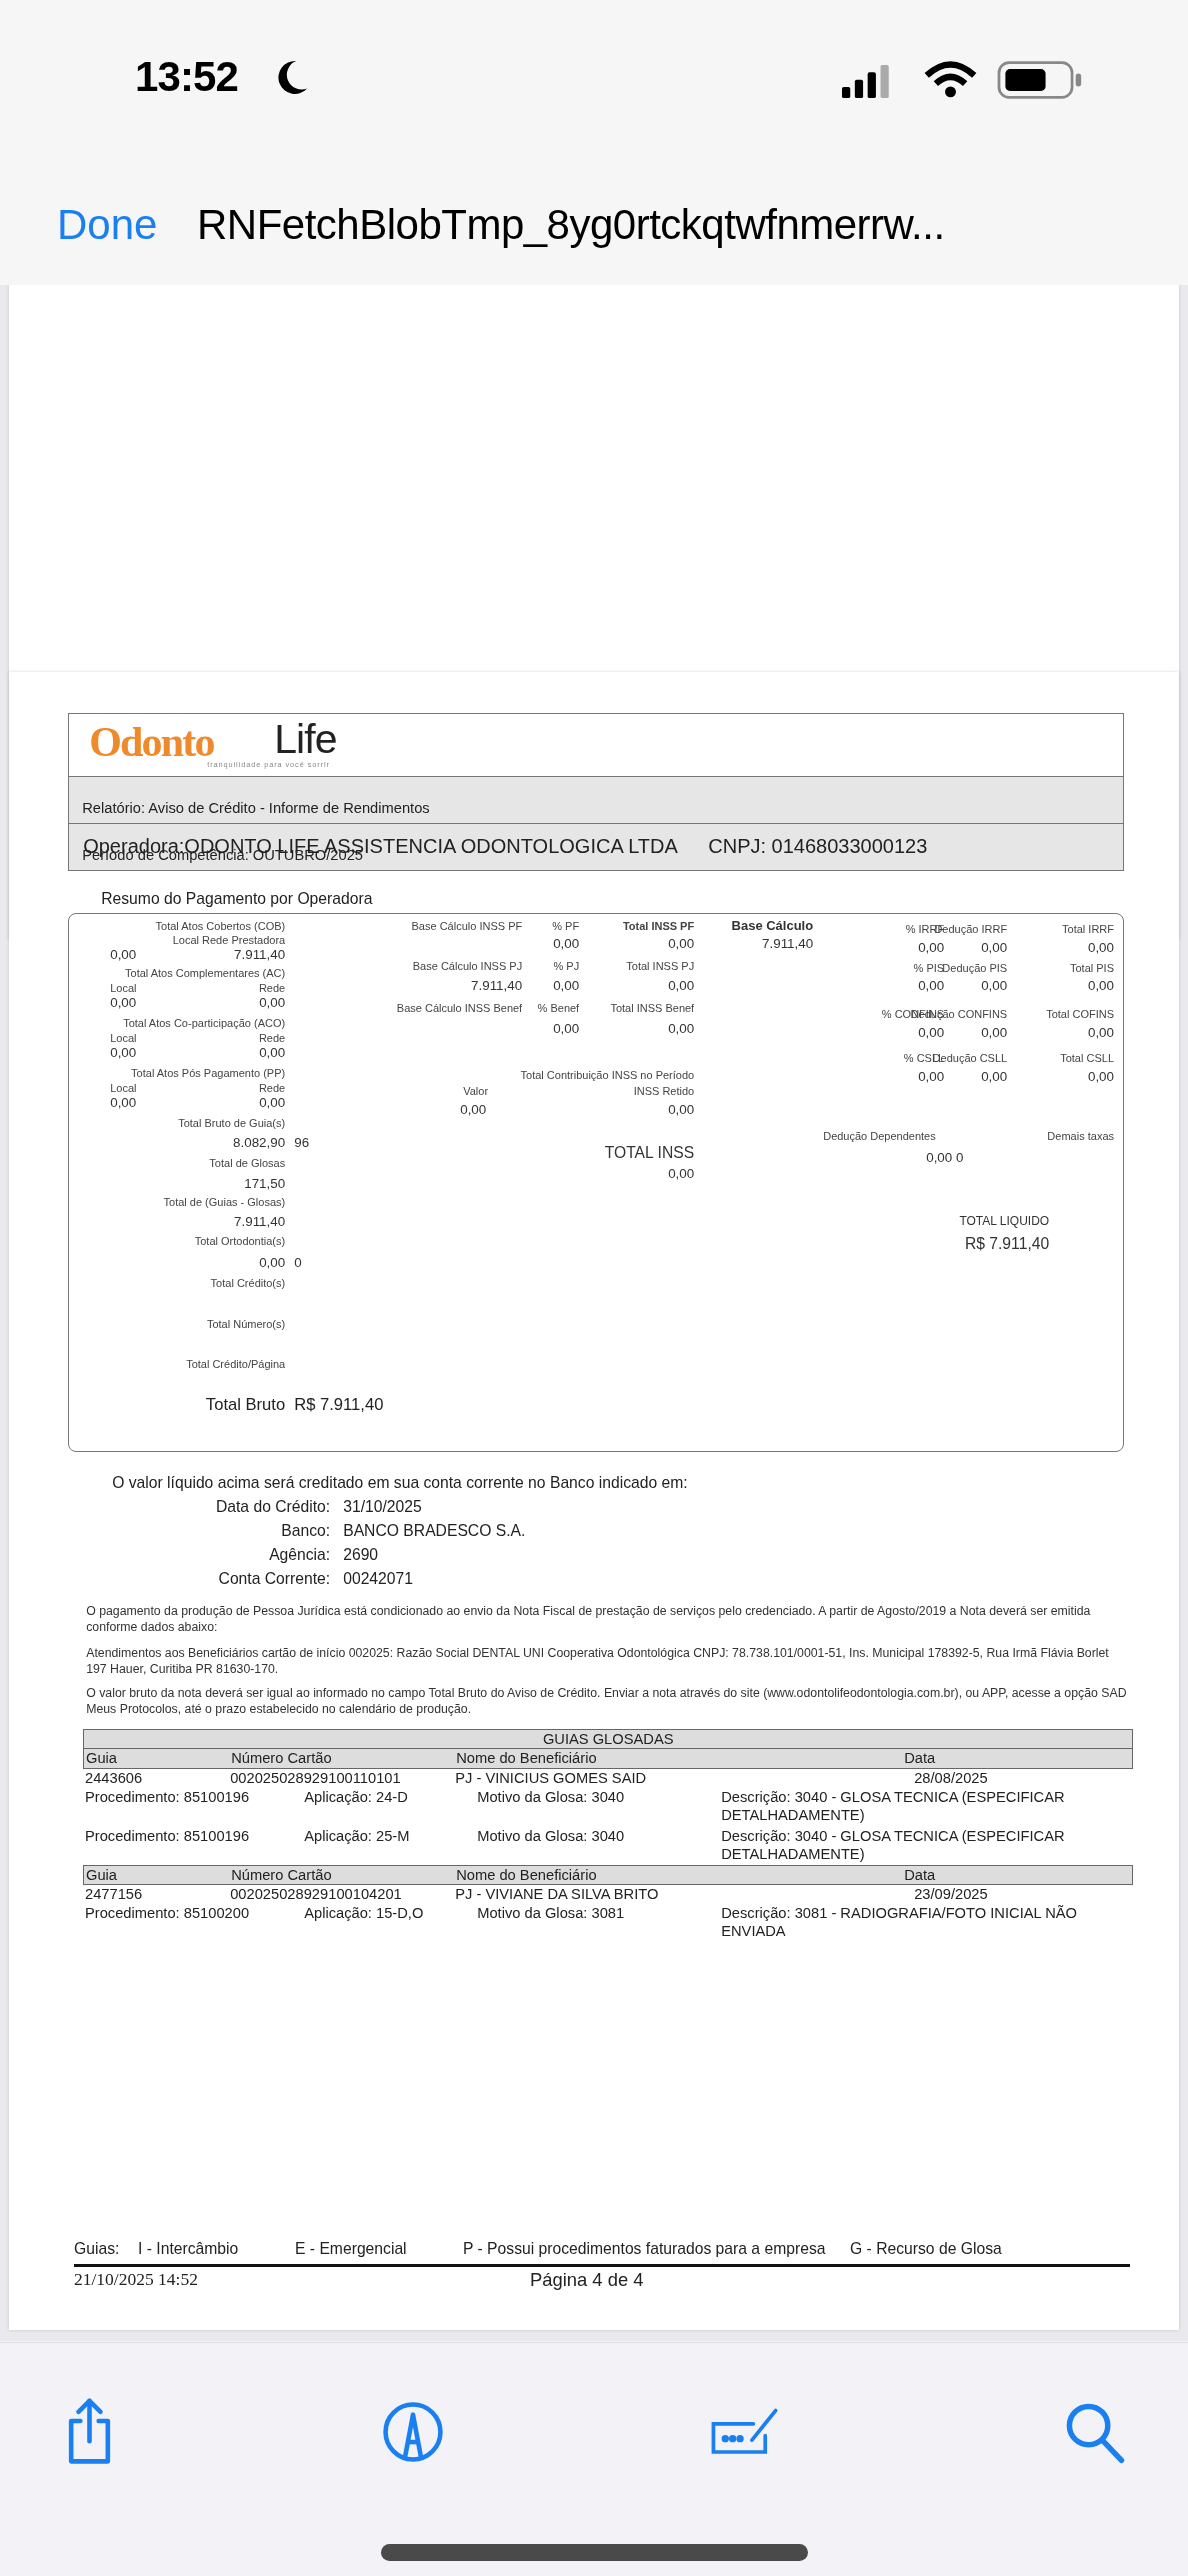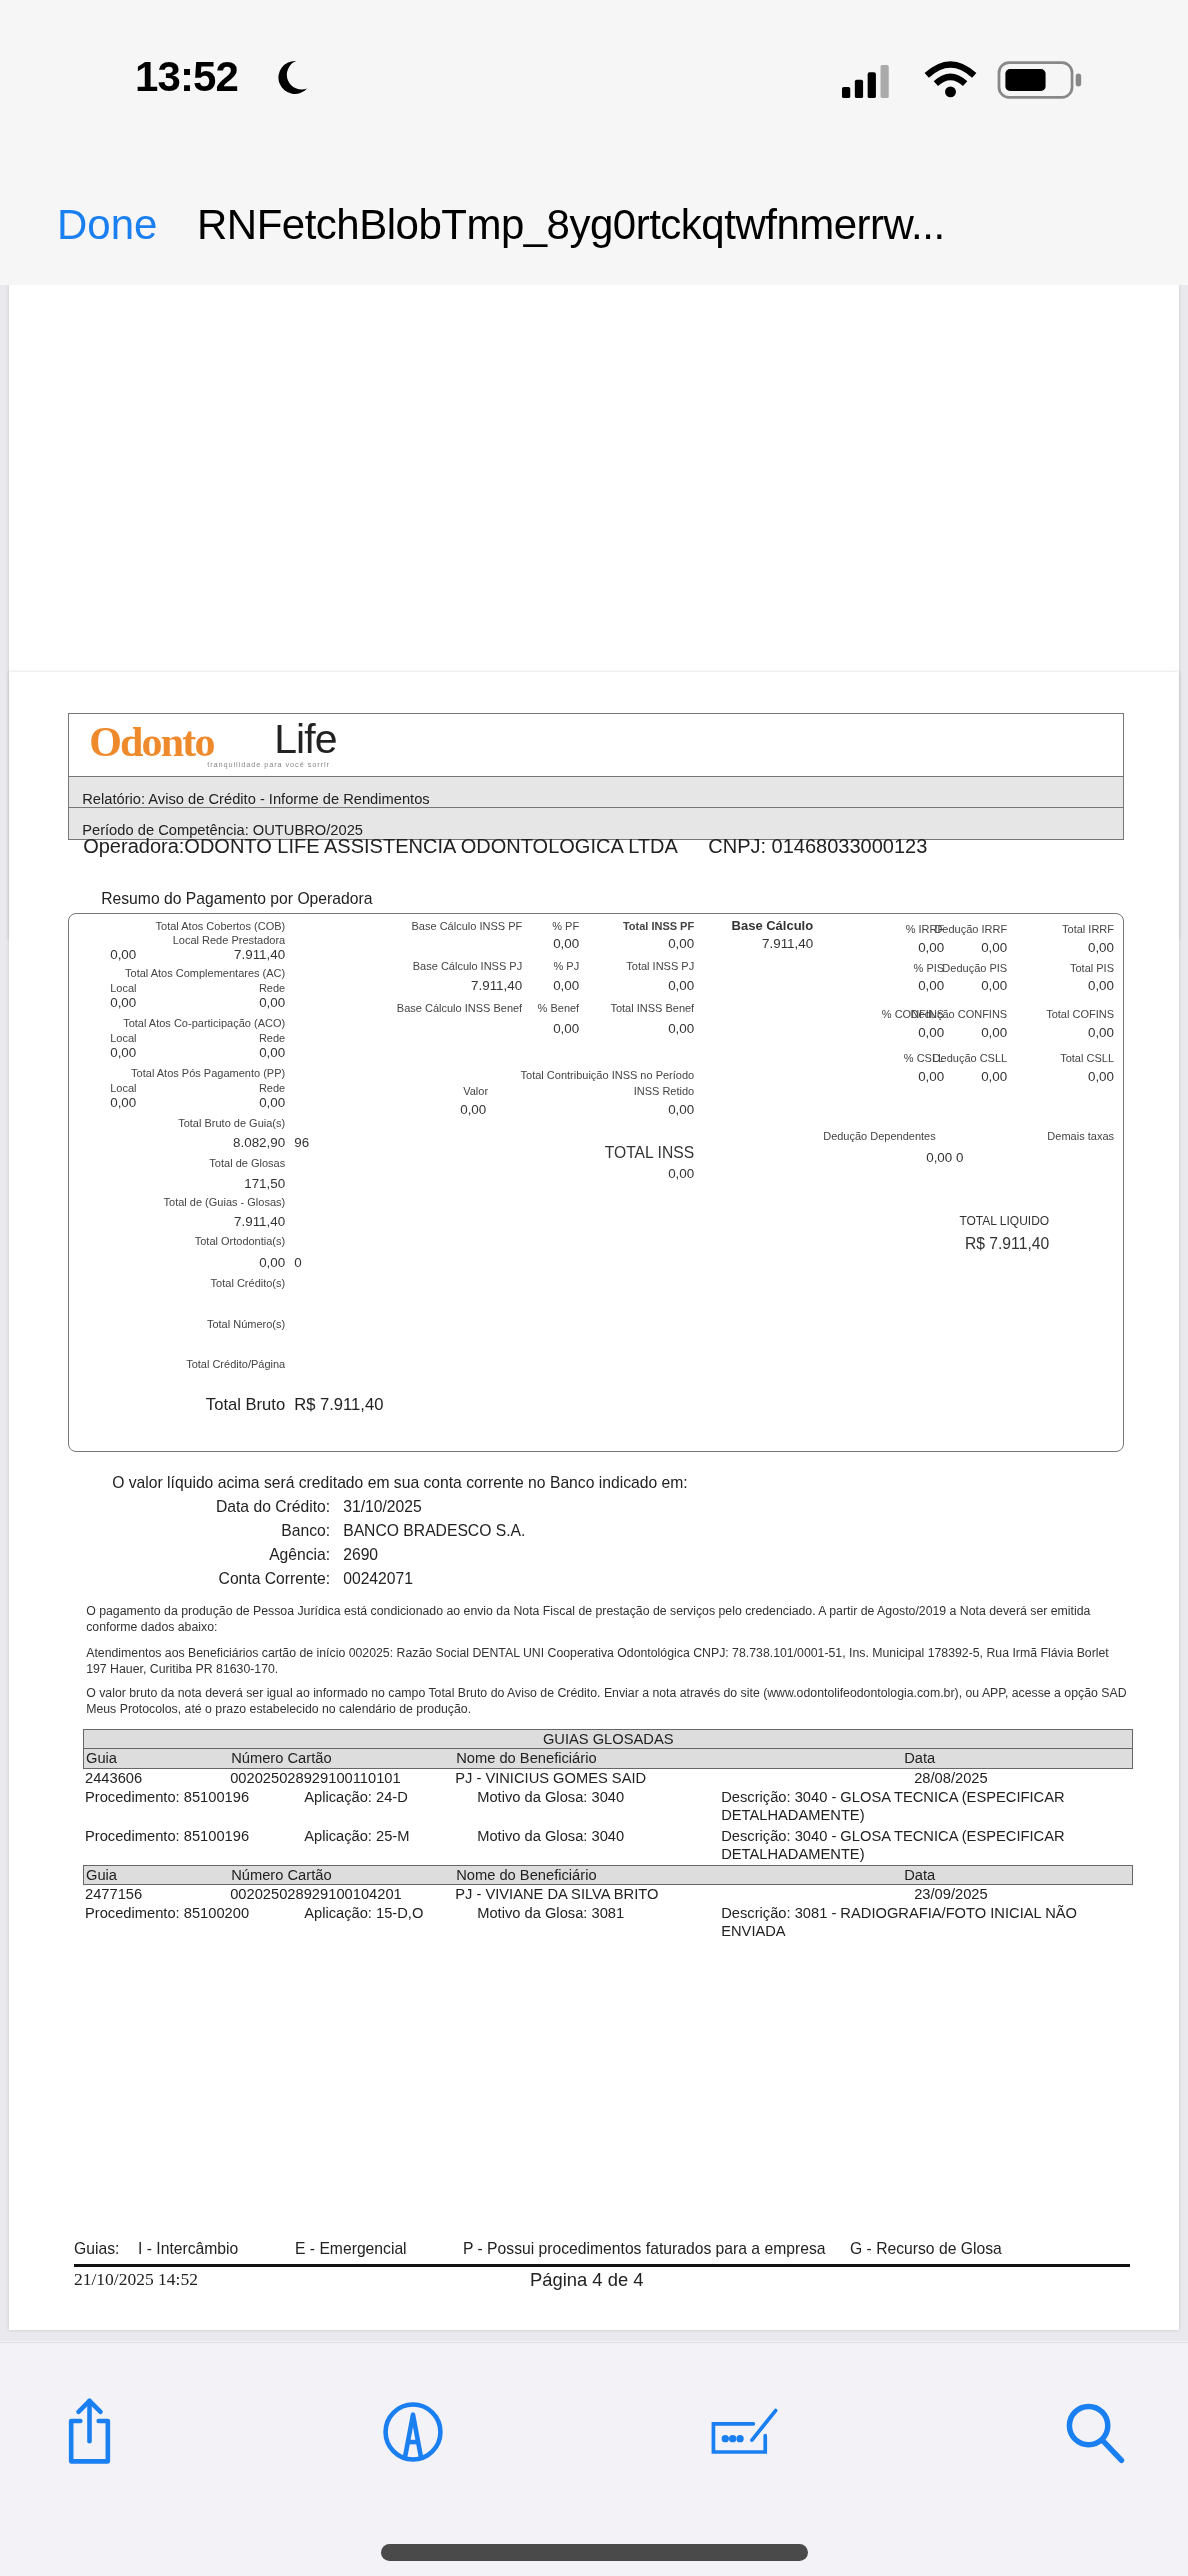--- a/index.html
+++ b/index.html
@@ -32,21 +32,21 @@
   .foot-row { position: relative; height: 26px; }
   .foot-date { position: absolute; left: 0; top: 1.8px; font-family: "Liberation Serif", serif; font-size: 17.5px; }
   .foot-page { position: absolute; left: 456px; top: 1.8px; font-size: 18.4px; }
 
   
   .hdr-box { position: absolute; left: 59px; top: 41px; width: 1056px; border: 1.8px solid #777; }
   .logo-row { height: 63px; position: relative; background: #fff; border-bottom: 1.8px solid #777; }
   .logo-odonto { position: absolute; left: 20px; top: 3.7px; font-family: "Liberation Serif", serif; font-size: 42px; color: #ef8a2c; font-weight: bold; letter-spacing: -1.8px; }
   .logo-life { position: absolute; left: 205px; top: 1.8px; font-size: 41px; color: #222; letter-spacing: -0.9px; }
   .logo-tag { position: absolute; left: 138px; top: 46px; font-size: 7.4px; color: #888; letter-spacing: 0.9px; }
-  .hdr-row { height: 31px; background: #e6e6e6; font-size: 14.7px; padding: 14px 13px; border-bottom: 1.8px solid #777; }
+  .hdr-row { height: 31px; background: #e6e6e6; font-size: 14.7px; padding: 23px 13px; border-bottom: 1.8px solid #777; }
   .hdr-row:last-child { border-bottom: none; }
   .operadora { position: absolute; left: 74px; top: 456px; font-size: 20px; }
 
   
   .summary-title { position: absolute; left: 70px; top: 509px; font-size: 15.7px; }
   .summary-box { position: absolute; left: 59px; top: 534px; width: 1056px; height: 539px; border: 1.8px solid #777; border-radius: 8px; }
   .s { position: absolute; font-size: 11px; color: #444; white-space: nowrap; }
   .v { position: absolute; font-size: 13.4px; color: #333; white-space: nowrap; }
   .r { text-align: right; }
   .big { font-size: 16.6px; color: #222; }

